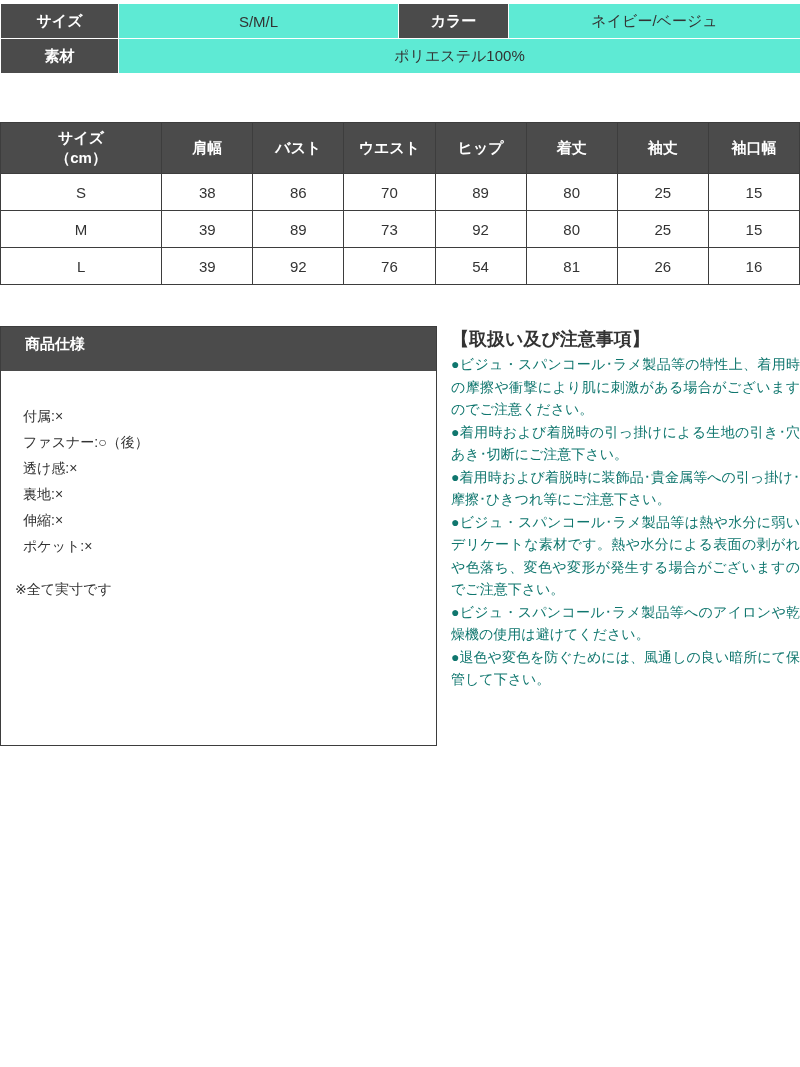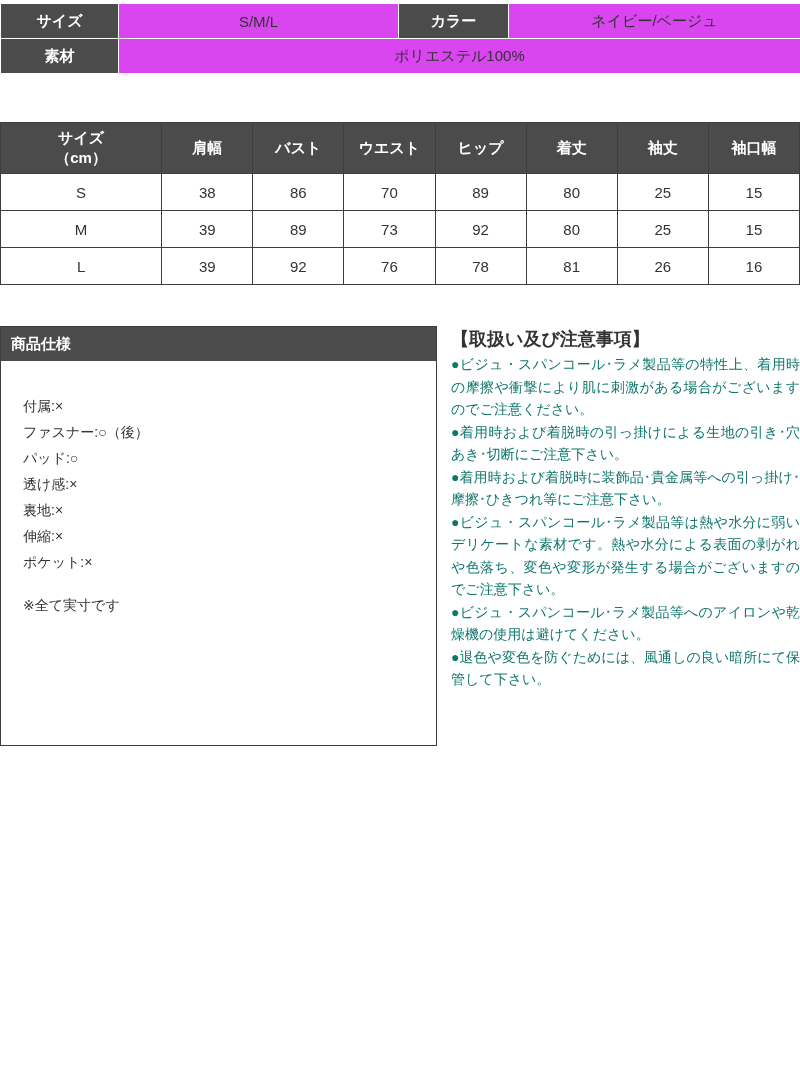--- a/index.html
+++ b/index.html
@@ -37,21 +37,21 @@
     text-align: center;
     vertical-align: middle;
     padding: 0;
   }
   .th-dark {
     background: #4b4b4b;
     color: #ffffff;
     font-weight: bold;
   }
   .td-light {
-    background: #d946ef;
+    background: #5eead4;
     color: #333333;
   }
 
   
   .size-table {
     width: 800px;
     margin-top: 48px;
     border: 1px solid #3d3d3d;
   }
   .size-table th, .size-table td {
@@ -86,33 +86,33 @@
     border: 1px solid #3d3d3d;
     box-sizing: border-box;
     height: 420px;
     position: relative;
   }
   .spec-header {
     background: #4b4b4b;
     color: #ffffff;
     font-weight: bold;
     font-size: 15px;
-    height: 34px;
+    height: 44px;
     line-height: 34px;
-    padding-left: 10px;
+    padding-left: 24px;
     box-sizing: border-box;
   }
   .spec-list {
     padding: 32px 0 0 22px;
     font-size: 14px;
     line-height: 26px;
     color: #333333;
   }
   .spec-note {
-    padding: 22px 0 0 22px;
+    padding: 22px 0 0 14px;
     font-size: 14px;
     color: #333333;
   }
 
   .care-box {
     width: 363px;
     box-sizing: border-box;
     padding-left: 14px;
     padding-top: 2px;
   }
@@ -202,36 +202,35 @@
         <td>92</td>
         <td>80</td>
         <td>25</td>
         <td>15</td>
       </tr>
       <tr>
         <td>L</td>
         <td>39</td>
         <td>92</td>
         <td>76</td>
-        <td>78</td>
+        <td>54</td>
         <td>81</td>
         <td>26</td>
         <td>16</td>
       </tr>
     </tbody>
   </table>
 
   <div class="bottom">
 
     <div class="spec-box">
       <div class="spec-header">商品仕様</div>
       <div class="spec-list">
         <div>付属:×</div>
         <div>ファスナー:○（後）</div>
-        <div>パッド:○</div>
         <div>透け感:×</div>
         <div>裏地:×</div>
         <div>伸縮:×</div>
         <div>ポケット:×</div>
       </div>
       <div class="spec-note">※全て実寸です</div>
     </div>
 
     <div class="care-box">
       <div class="care-title">【取扱い及び注意事項】</div>

